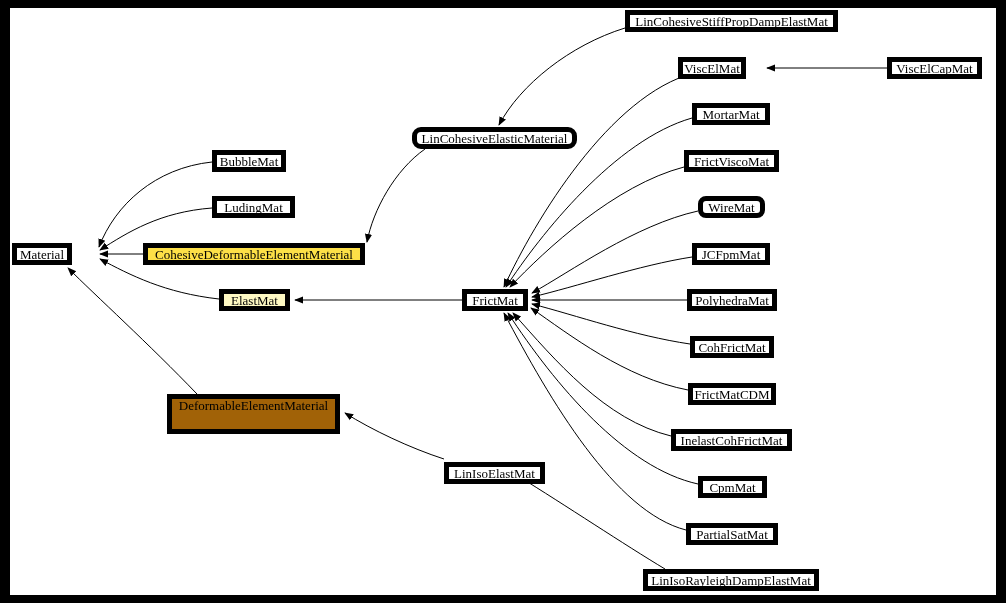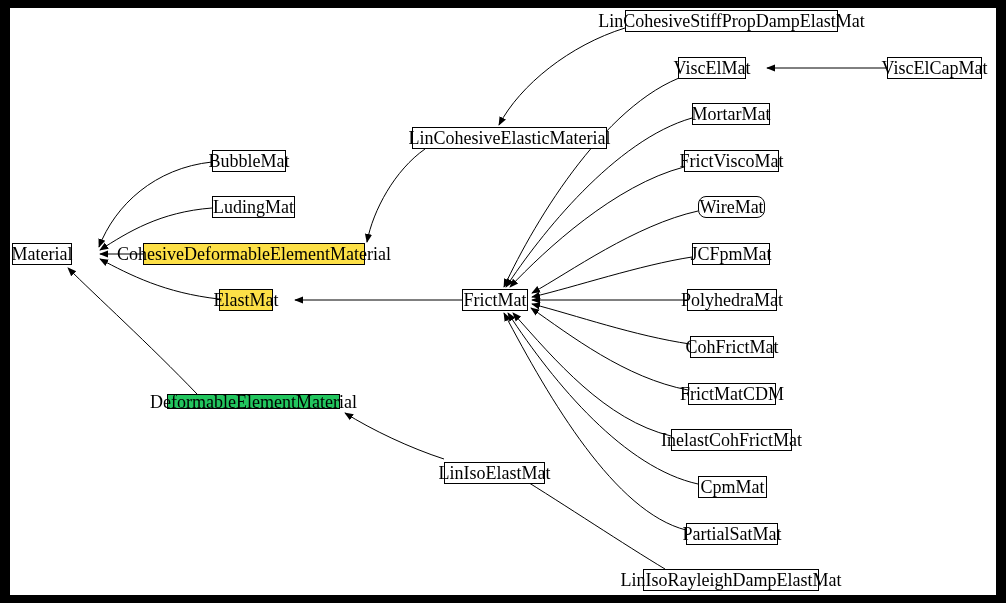--- a/index.html
+++ b/index.html
@@ -25,25 +25,25 @@
     pointer-events: none;
   }
   path.edge {
     fill: none;
     stroke: #000000;
     stroke-width: 1;
   }
   .node {
     position: absolute;
     background: #ffffff;
-    border: 1px solid #c2410c;
+    border: 5px solid #c2410c;
     display: flex;
-    align-items: center;
+    align-items: flex-start;
     justify-content: center;
-    font-size: 18px;
+    font-size: 13px;
     line-height: 1;
     color: #000000;
     white-space: nowrap;
     cursor: pointer;
   }
 </style>
 </head>
 <body>
 
 <div class="frame" style="background: rgb(0, 0, 0);">
@@ -85,27 +85,27 @@
       </div>
       <div class="node" style="left: 212px; top: 150px; width: 74px; height: 22px; background: rgb(255, 255, 255); border-color: rgb(0, 0, 0); color: rgb(0, 0, 0);">
         <span>BubbleMat</span>
       </div>
       <div class="node" style="left: 212px; top: 196px; width: 83px; height: 22px; background: rgb(255, 255, 255); border-color: rgb(0, 0, 0); color: rgb(0, 0, 0);">
         <span>LudingMat</span>
       </div>
       <div class="node" style="left: 143px; top: 243px; width: 222px; height: 22px; background: #fde047; border-color: rgb(0, 0, 0); color: rgb(0, 0, 0);">
         <span>CohesiveDeformableElementMaterial</span>
       </div>
-      <div class="node" style="left: 219px; top: 289px; width: 54px; height: 22px; background: #fde047; border-color: rgb(0, 0, 0); color: rgb(0, 0, 0);">
+      <div class="node" style="left: 219px; top: 289px; width: 71px; height: 22px; background: #fef9c3; border-color: rgb(0, 0, 0); color: rgb(0, 0, 0);">
         <span>ElastMat</span>
       </div>
-      <div class="node" style="left: 167px; top: 394px; width: 173px; height: 15px; background: #22c55e; border-color: rgb(0, 0, 0); color: rgb(0, 0, 0);">
+      <div class="node" style="left: 167px; top: 394px; width: 173px; height: 40px; background: #a16207; border-color: rgb(0, 0, 0); color: rgb(0, 0, 0);">
         <span>DeformableElementMaterial</span>
       </div>
-      <div class="node" style="left: 412px; top: 127px; width: 195px; height: 22px; background: rgb(255, 255, 255); border-color: rgb(0, 0, 0); color: rgb(0, 0, 0);">
+      <div class="node" style="left: 412px; top: 127px; width: 165px; height: 22px; background: rgb(255, 255, 255); border-color: rgb(0, 0, 0); color: rgb(0, 0, 0); border-radius: 9px;">
         <span>LinCohesiveElasticMaterial</span>
       </div>
       <div class="node" style="left: 462px; top: 289px; width: 66px; height: 22px; background: rgb(255, 255, 255); border-color: rgb(0, 0, 0); color: rgb(0, 0, 0);">
         <span>FrictMat</span>
       </div>
       <div class="node" style="left: 444px; top: 452px; width: 101px; height: 22px; background: rgb(255, 255, 255); border-color: rgb(0, 0, 0); color: rgb(0, 0, 0); margin-top: 10px;">
         <span>LinIsoElastMat</span>
       </div>
       <div class="node" style="left: 625px; top: 10px; width: 213px; height: 22px; background: rgb(255, 255, 255); border-color: rgb(0, 0, 0); color: rgb(0, 0, 0);">
         <span>LinCohesiveStiffPropDampElastMat</span>

